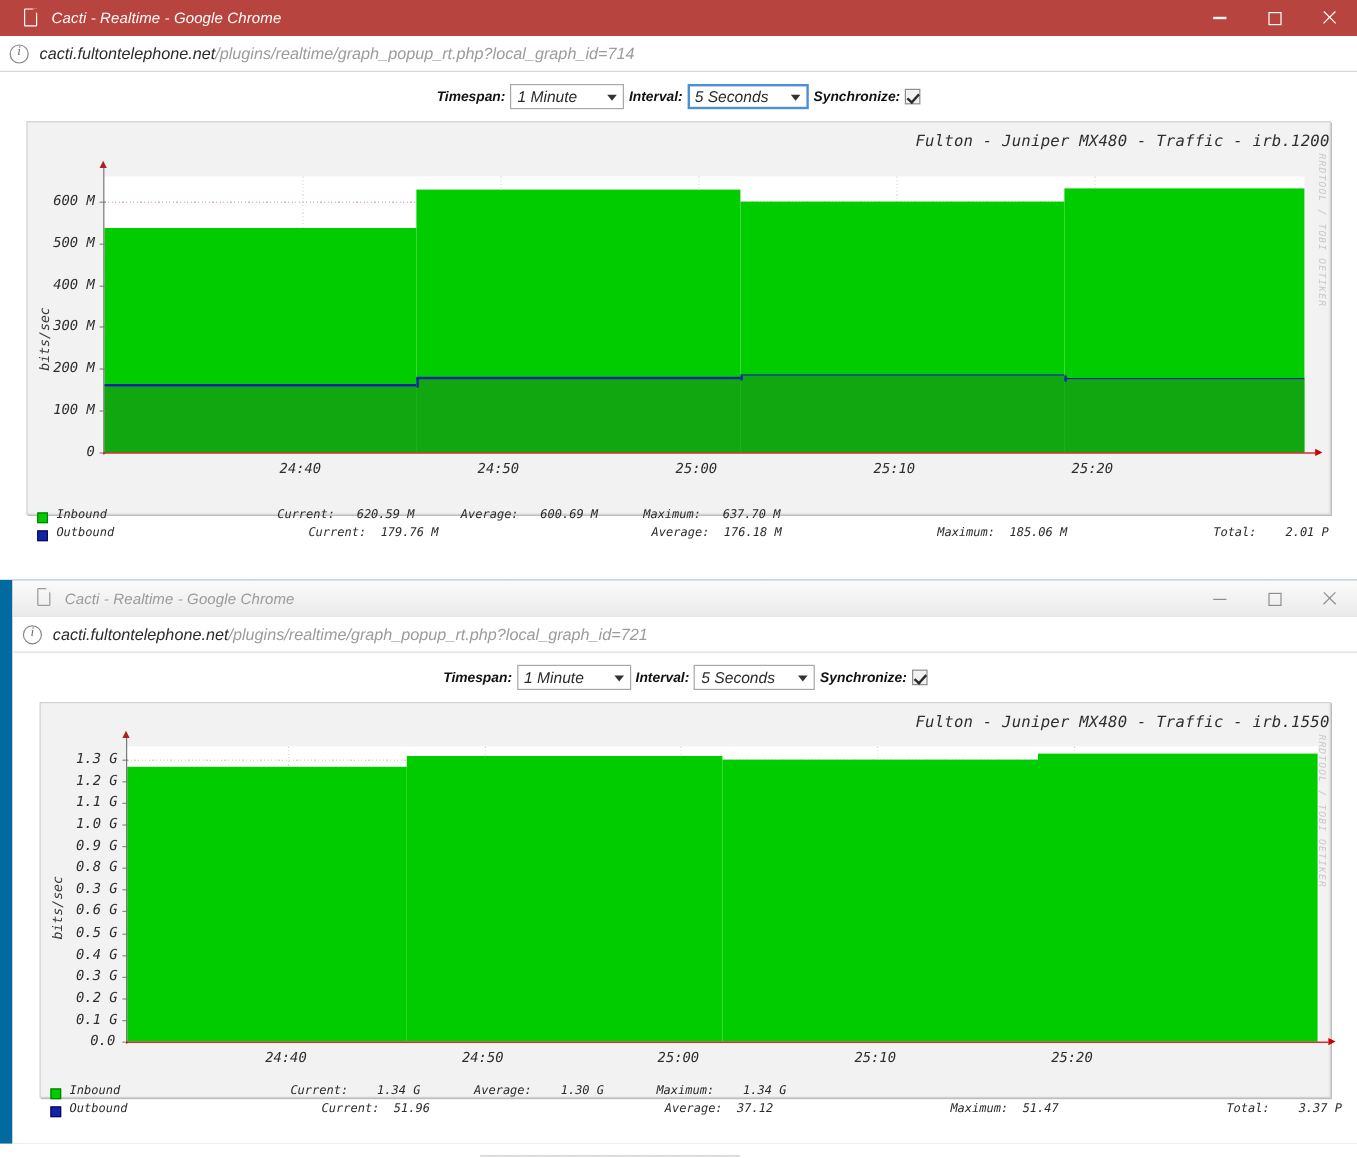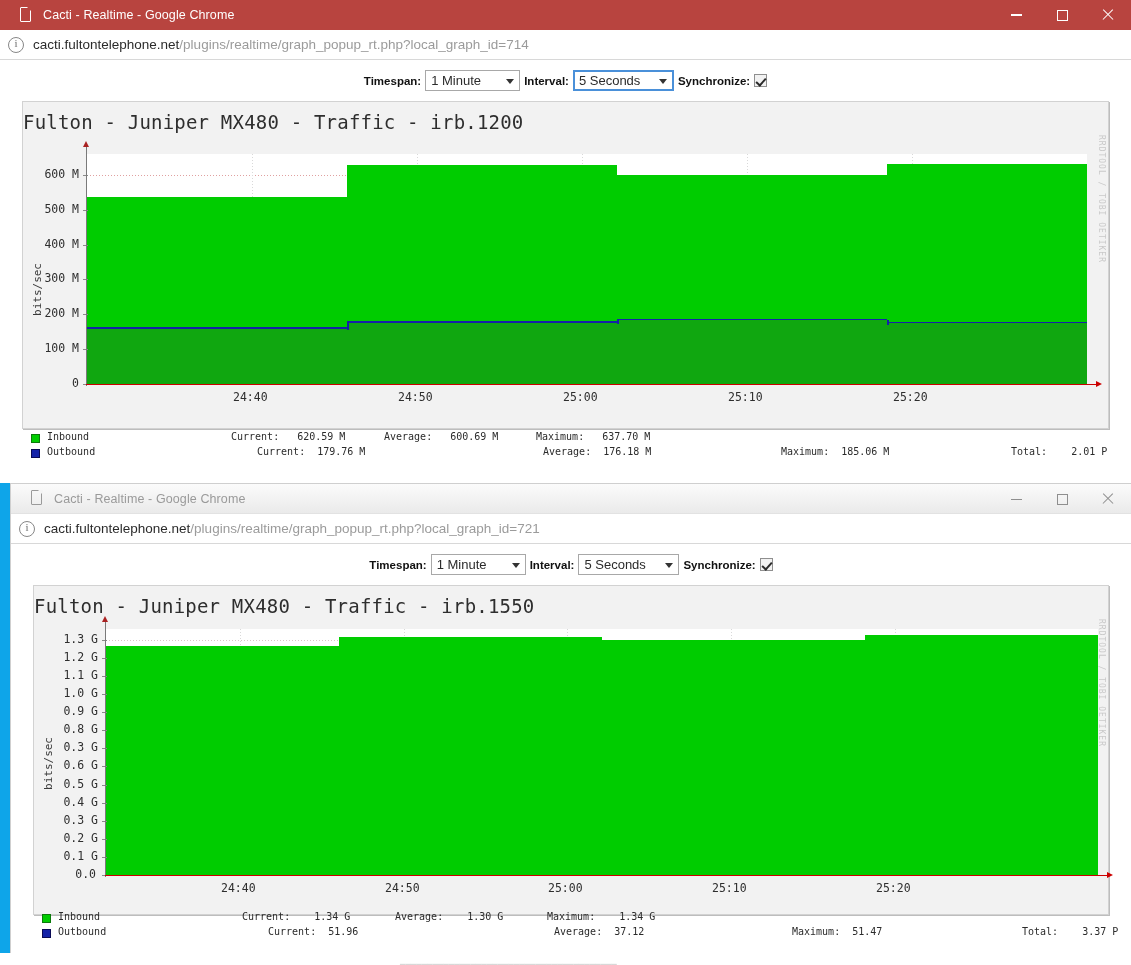--- a/index.html
+++ b/index.html
@@ -2,21 +2,21 @@
 <html><head>
 <meta charset="utf-8">
 <style>
   * { box-sizing: border-box; margin: 0; padding: 0; }
   html, body {
     width: 1131px; height: 965px;
     background: #ffffff;
     font-family: "Liberation Sans", sans-serif;
     overflow: hidden;
   }
-  .screen { position: relative; width: 1131px; height: 965px; background: #0ea5e9; }
+  .screen { position: relative; width: 1131px; height: 965px; background: #0369a1; font-style: italic; }
 
   
   .behind-sliver {
     position: absolute; left: 0; top: 103px; width: 10px; height: 380px;
     background: #f2f2f2; border-right: 1px solid #c8c8c8;
   }
   .behind-sliver .bar { position:absolute; left:0; width:10px; height:1px; background:#b8443f; }
 
   
   .window { position: absolute; left: 0; background: #ffffff; }
@@ -90,22 +90,22 @@
   .chk { width:13px; height:13px; border:1px solid #8f8f8f; background:#f2f2f2; position:relative;
          display:inline-block; vertical-align:middle; }
   .chk:after { content:""; position:absolute; left:3px; top:1px; width:4px; height:8px;
                border:solid #2a2a2a; border-width:0 2px 2px 0; transform: rotate(42deg); }
   .countdown { text-align:center; font-size:11.5px; font-weight:bold; color:#111; margin-top: 8px; }
 
   
   .graphwrap { margin: 10px 22px 0 22px; position: relative;
                background: #f2f2f2; border: 1px solid #d2d2d2;
                box-shadow: 1px 1px 0 #bdbdbd; }
-  .g-title { text-align:left; font-family:"DejaVu Sans Mono","Liberation Mono",monospace;
-             font-size: 19px; color:#2e2e2e; padding-top: 9px; letter-spacing: .2px; }
+  .g-title { text-align:right; font-family:"DejaVu Sans Mono","Liberation Mono",monospace;
+             font-size: 13px; color:#2e2e2e; padding-top: 9px; letter-spacing: .2px; }
   .g-body { position: relative; }
   .watermark {
     position:absolute; right: 2px; top: 2px; width: 16px;
     font-family:"DejaVu Sans Mono","Liberation Mono",monospace; font-size: 8px;
     color:#c9c9c9; writing-mode: vertical-rl; letter-spacing: 1px; white-space: nowrap;
   }
   .yaxis-title {
     position:absolute; font-family:"DejaVu Sans Mono","Liberation Mono",monospace;
     font-size: 11px; color:#3a3a3a; writing-mode: vertical-rl; transform: rotate(180deg);
     white-space: nowrap;

